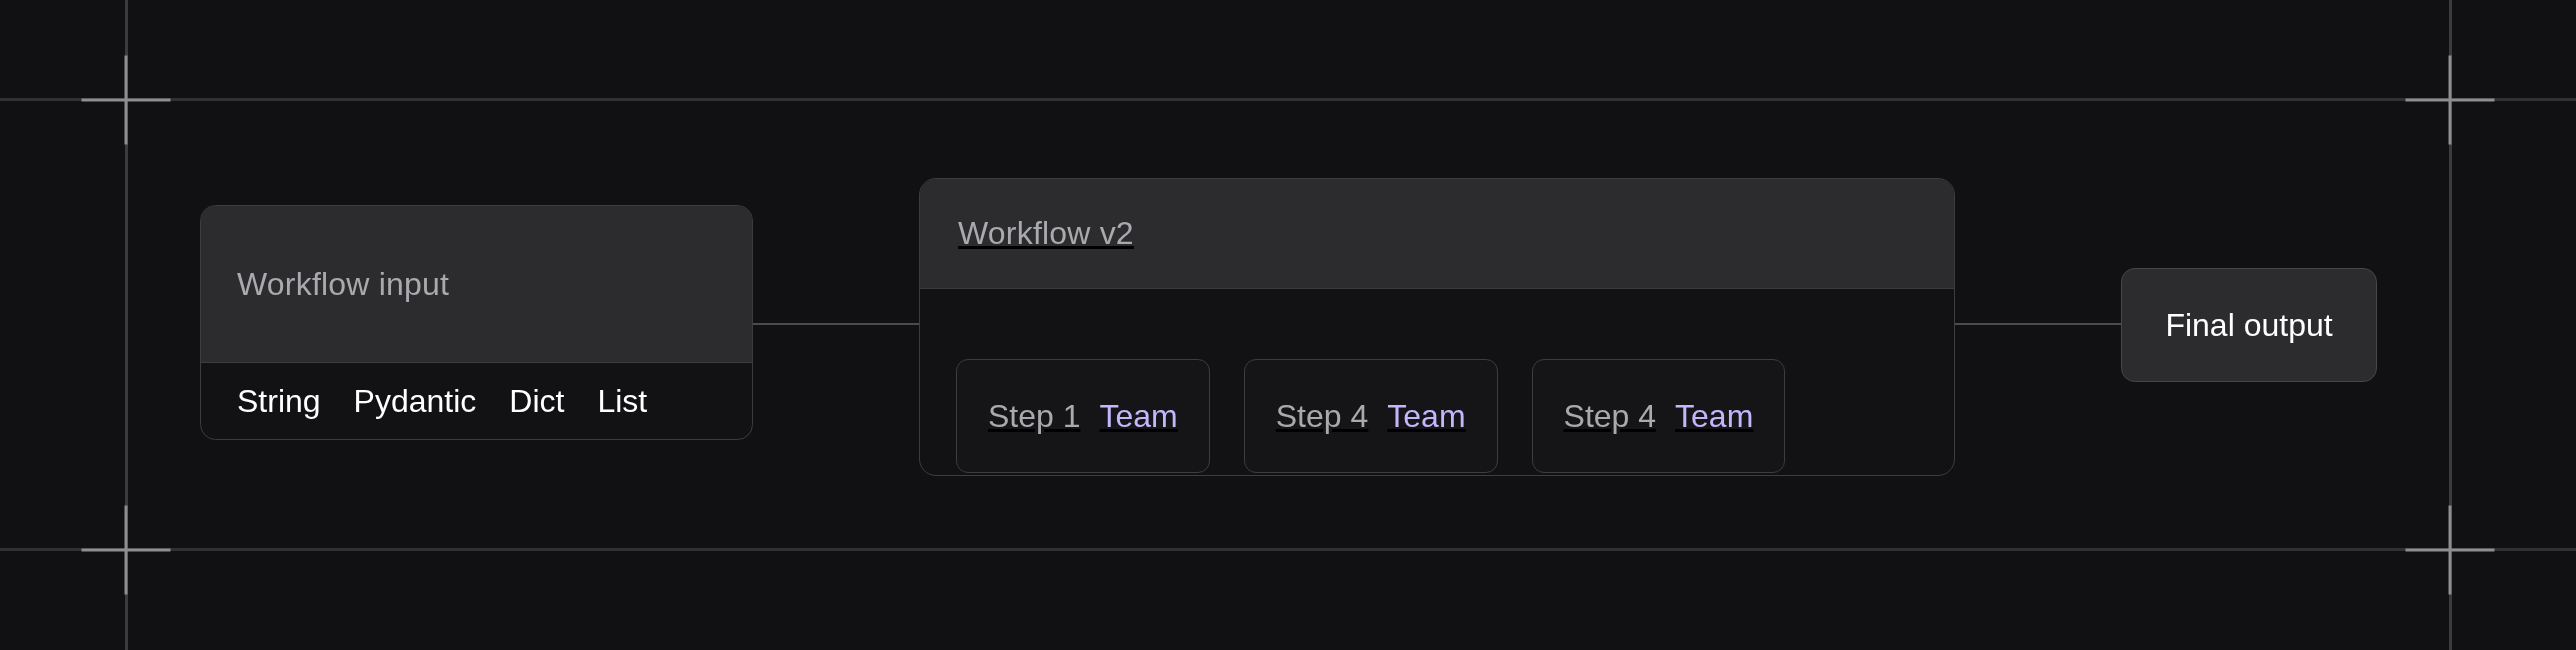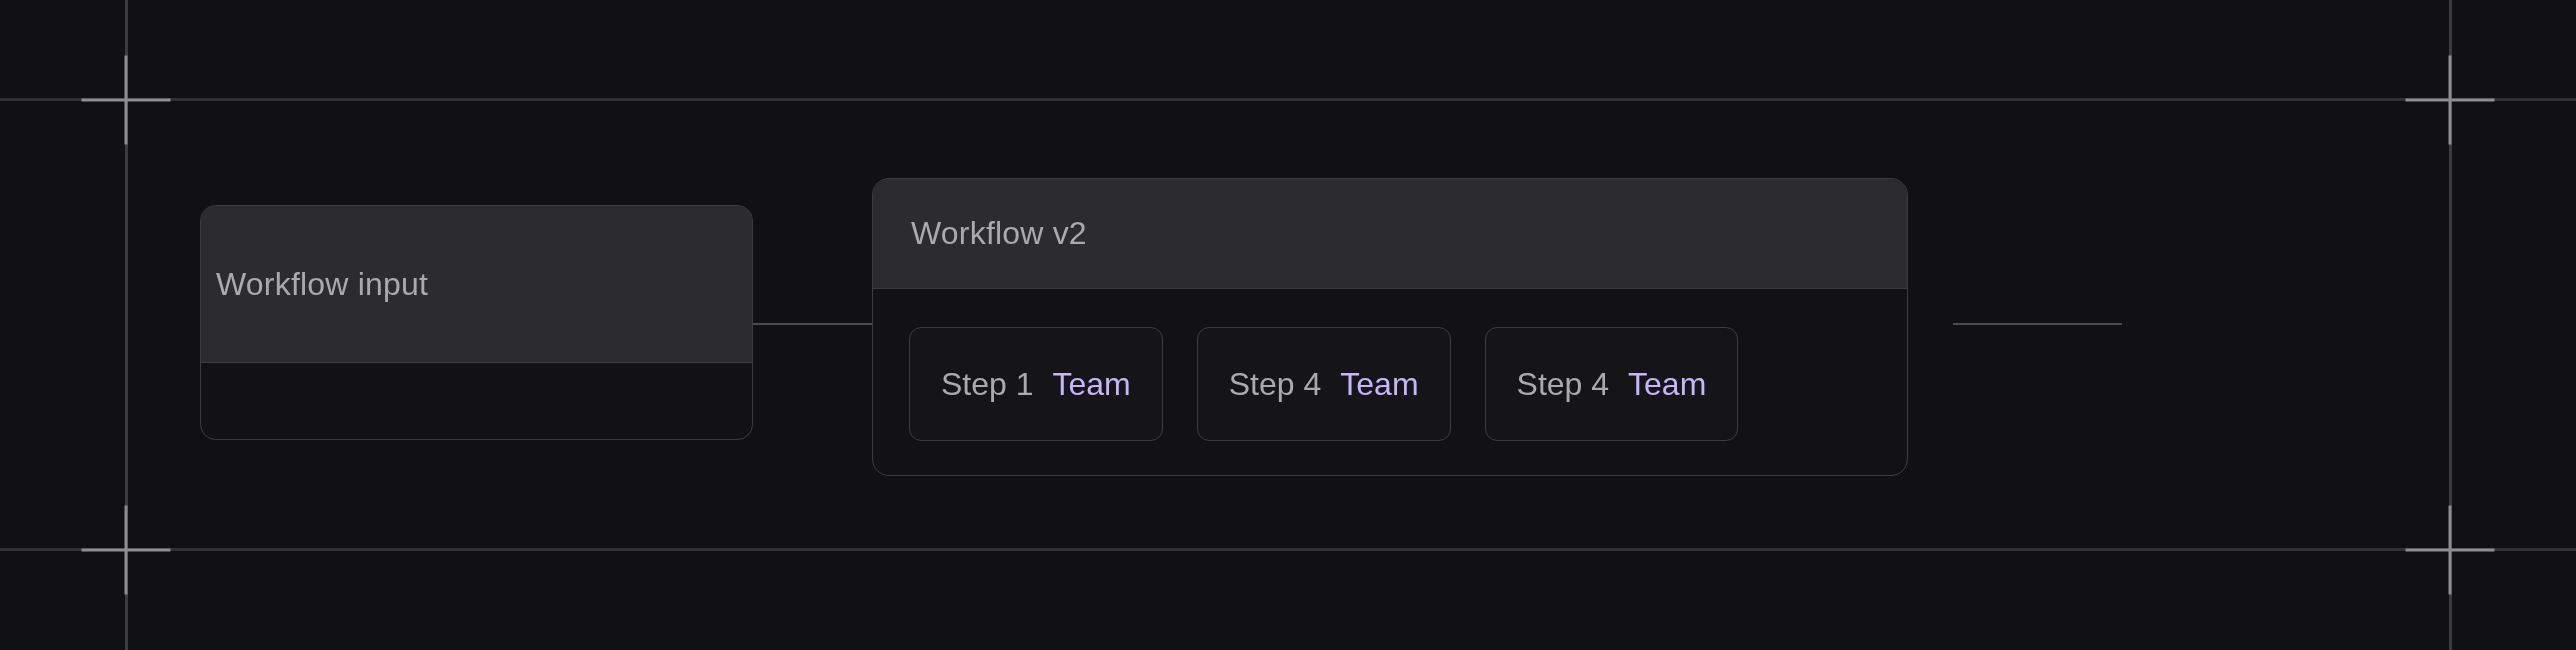--- a/index.html
+++ b/index.html
@@ -85,21 +85,21 @@
     background: #121214;
     box-sizing: border-box;
     overflow: hidden;
   }
   .node-input-header {
     height: 157px;
     background: #2c2c2e;
     border-bottom: 0.9px solid #3c3d40;
     display: flex;
     align-items: center;
-    padding-left: 15px;
+    padding-left: 36px;
     box-sizing: border-box;
   }
   .node-input-title {
     color: #a9aaae;
     font-size: 32px;
     letter-spacing: 0.2px;
   }
   .node-input-body {
     height: 76px;
     display: flex;
@@ -110,29 +110,30 @@
   }
   .type-chip {
     color: #ffffff;
     font-size: 32px;
     white-space: nowrap;
   }
 
   
   .node-workflow {
     position: absolute;
-    left: 872px;
+    left: 919px;
     top: 178px;
     width: 1036px;
     height: 298px;
     border: 1.7px solid #3c3d40;
     border-radius: 17px;
     background: #121214;
     box-sizing: border-box;
     overflow: hidden;
+    text-decoration: underline;
   }
   .node-workflow-header {
     height: 110px;
     background: #2c2c2e;
     border-bottom: 0.9px solid #3a3b3d;
     display: flex;
     align-items: center;
     padding-left: 38px;
     box-sizing: border-box;
   }
@@ -153,20 +154,21 @@
     border: 1.7px solid #3c3d40;
     border-radius: 12px;
     background: #151517;
     display: flex;
     align-items: center;
     justify-content: center;
     gap: 19px;
     padding: 0 31px;
     box-sizing: border-box;
     white-space: nowrap;
+    margin-top: 32px;
   }
   .step-label {
     color: #a9aaae;
     font-size: 32px;
   }
   .step-value {
     color: #c4b5fd;
     font-size: 32px;
   }
 
@@ -206,20 +208,26 @@
   <div class="crosshair" style="left:126px; top:550px;"></div>
   <div class="crosshair" style="left:2450px; top:100px;"></div>
   <div class="crosshair" style="left:2450px; top:550px;"></div>
 
   <div class="edge" style="left:751px; top:323px; width:169px;"></div>
   <div class="edge" style="left:1953px; top:323px; width:169px;"></div>
 
   <div class="node-input">
     <div class="node-input-header">
       <span class="node-input-title">Workflow input</span>
+    </div>
+    <div class="node-input-body">
+      <span class="type-chip">String</span>
+      <span class="type-chip">Pydantic</span>
+      <span class="type-chip">Dict</span>
+      <span class="type-chip">List</span>
     </div>
   </div>
 
   <div class="node-workflow">
     <div class="node-workflow-header">
       <span class="node-workflow-title">Workflow v2</span>
     </div>
     <div class="steps-row">
       <div class="step-box">
         <span class="step-label">Step 1</span>
@@ -229,15 +237,18 @@
         <span class="step-label">Step 4</span>
         <span class="step-value">Team</span>
       </div>
       <div class="step-box">
         <span class="step-label">Step 4</span>
         <span class="step-value">Team</span>
       </div>
     </div>
   </div>
 
+  <div class="node-output">
+    <span class="node-output-label">Final output</span>
+  </div>
 
 </div>
 
 
 </body></html>

